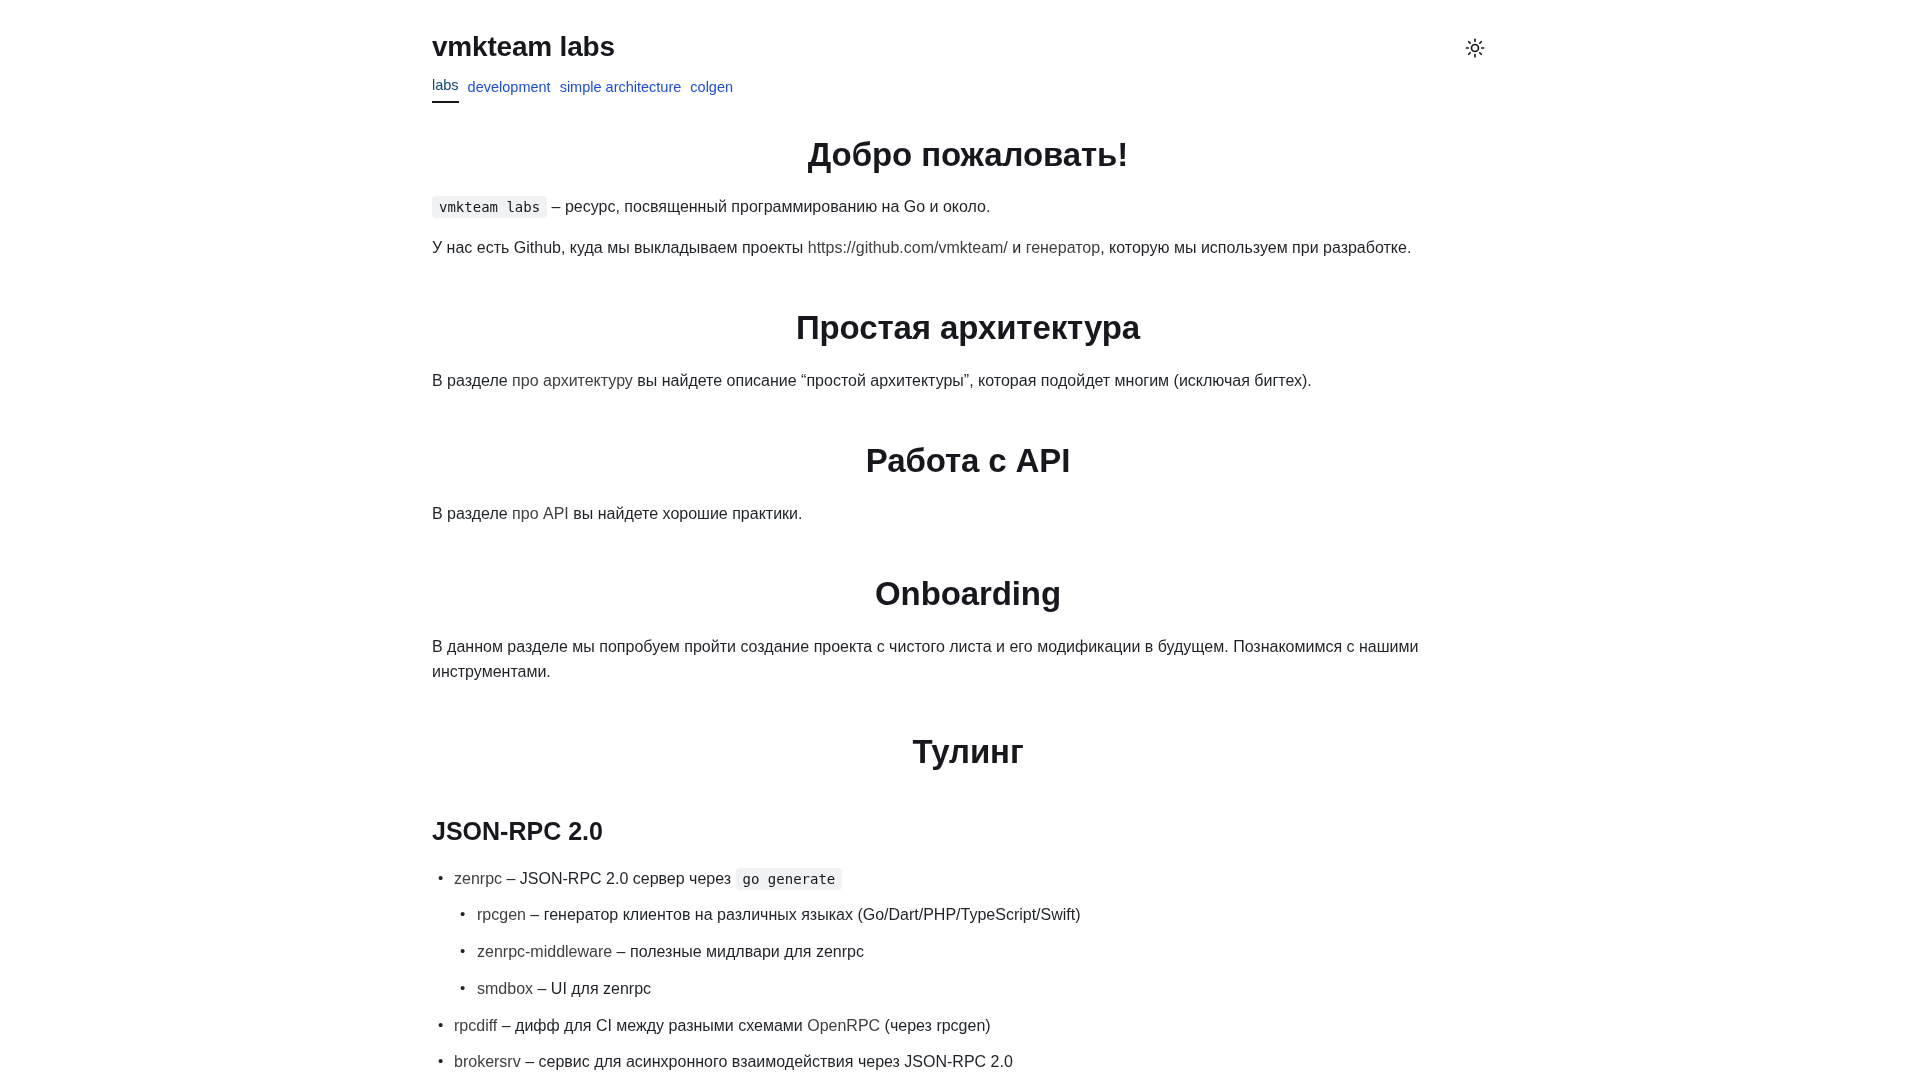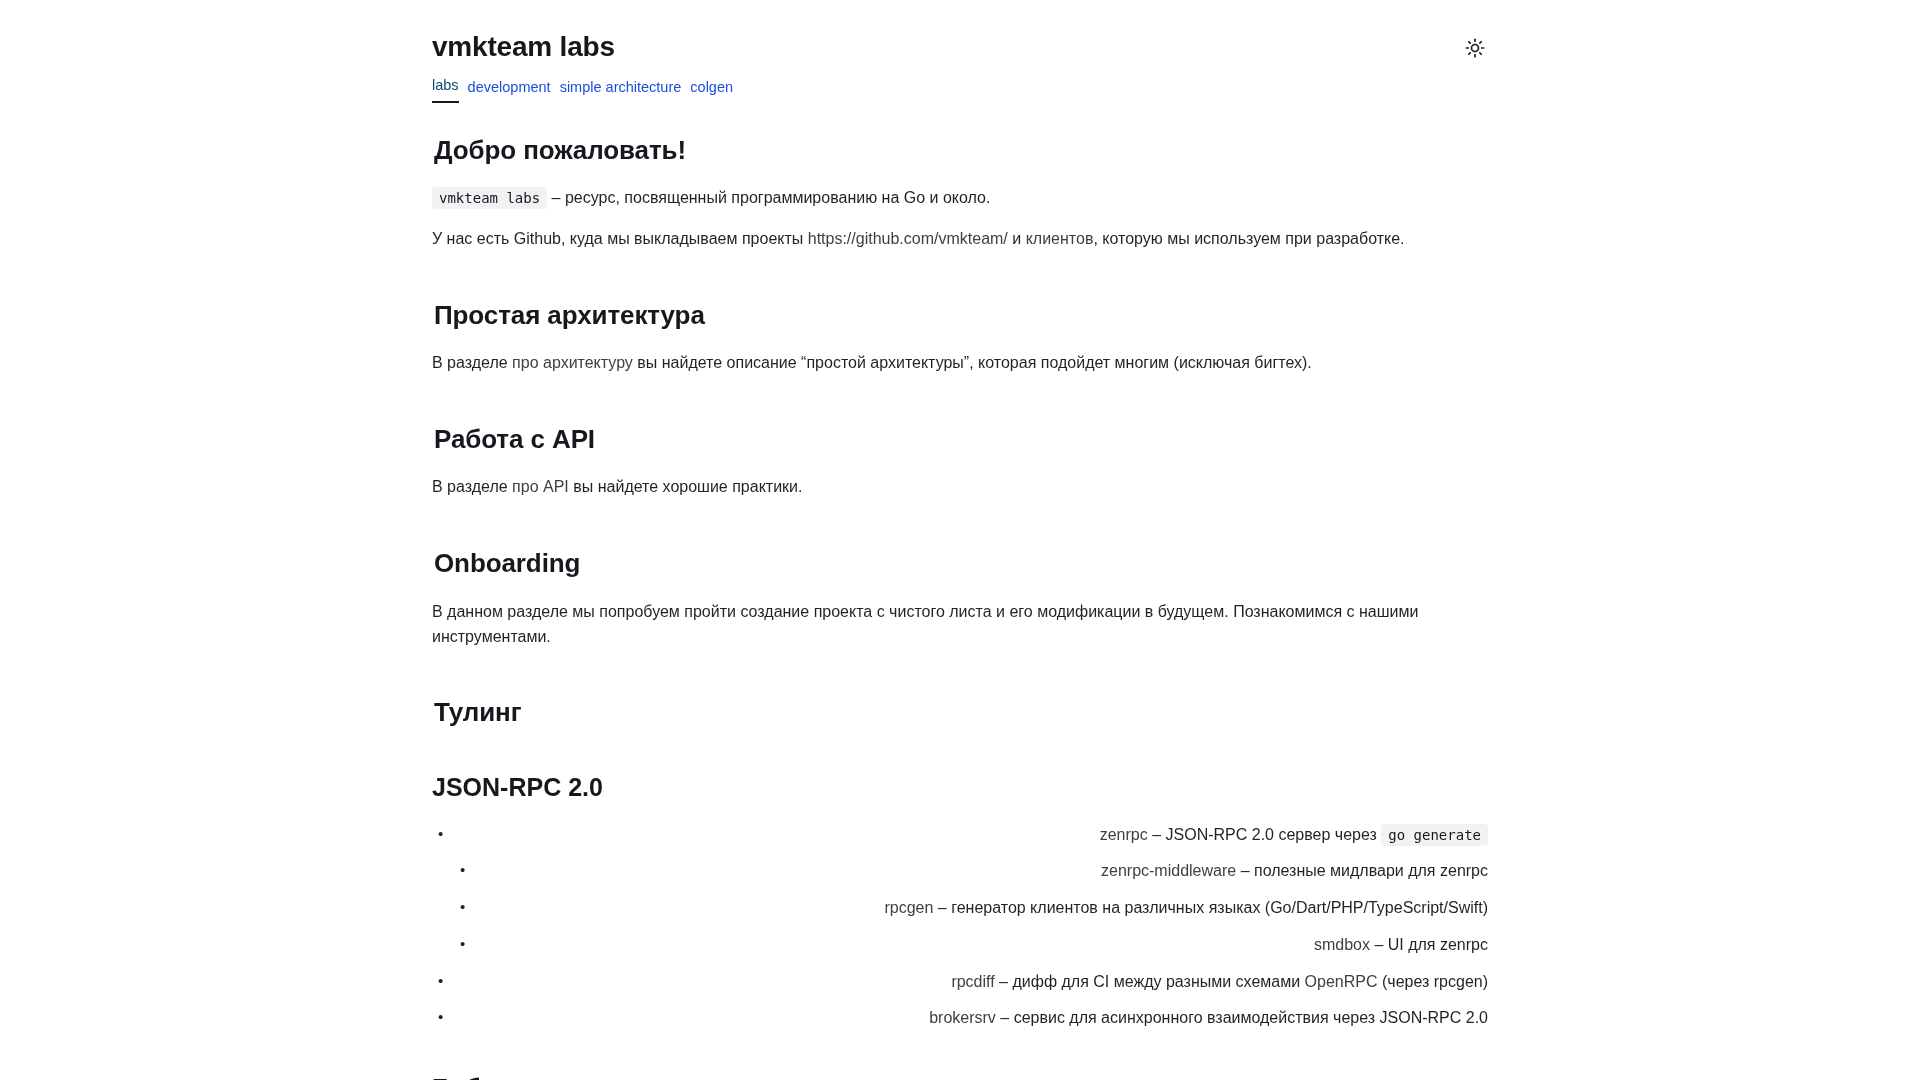--- a/index.html
+++ b/index.html
@@ -72,26 +72,27 @@
   }
   .nav-item.active {
     color: #0c4a6e;
     border-bottom: 2.5px solid #16181d;
   }
 
   
   .content { margin-top: 31px; }
 
   h2.section {
-    font-size: 26px;
+    font-size: 33px;
     font-weight: bold;
     color: #16181d;
-    margin: 0 0 20px 2px;
+    margin: 0 0 20px 16px;
     line-height: 1.25;
     letter-spacing: -0.1px;
+    text-align: center;
   }
   h2.section.spaced { margin-top: 47px; }
 
   h3.section {
     font-size: 25px;
     font-weight: bold;
     color: #16181d;
     margin: 43px 0 20px 0;
     line-height: 1.25;
   }
@@ -117,21 +118,20 @@
   a.link {
     color: #404040;
     text-decoration: none;
     cursor: pointer;
   }
 
   ul.list {
     list-style: none;
     margin: 0;
     padding: 0;
-    text-align: right;
   }
   ul.list > li {
     position: relative;
     padding-left: 22px;
     font-size: 16px;
     line-height: 1.5;
     color: #1f2328;
     margin-bottom: 12px;
   }
   ul.list > li::before {
@@ -197,41 +197,41 @@
         <a class="nav-item">colgen</a>
       </nav>
     </div>
 
     <div class="content">
 
       <h2 class="section">Добро пожаловать!</h2>
 
       <p class="para"><code class="inline">vmkteam labs</code><span> – ресурс, посвященный программированию на Go и около.</span></p>
 
-      <p class="para"><span>У нас есть Github, куда мы выкладываем проекты </span><a class="link">https://github.com/vmkteam/</a><span> и </span><a class="link">клиентов</a><span>, которую мы используем при разработке.</span></p>
+      <p class="para"><span>У нас есть Github, куда мы выкладываем проекты </span><a class="link">https://github.com/vmkteam/</a><span> и </span><a class="link">генератор</a><span>, которую мы используем при разработке.</span></p>
 
       <h2 class="section spaced">Простая архитектура</h2>
       <p class="para"><span>В разделе </span><a class="link">про архитектуру</a><span> вы найдете описание “простой архитектуры”, которая подойдет многим (исключая бигтех).</span></p>
 
       <h2 class="section spaced">Работа с API</h2>
       <p class="para"><span>В разделе </span><a class="link">про API</a><span> вы найдете хорошие практики.</span></p>
 
       <h2 class="section spaced">Onboarding</h2>
       <p class="para">В данном разделе мы попробуем пройти создание проекта с чистого листа и его модификации в будущем. Познакомимся с нашими инструментами.</p>
 
       <h2 class="section spaced">Тулинг</h2>
 
       <h3 class="section">JSON-RPC 2.0</h3>
 
       <ul class="list">
         <li>
           <span class="li-body"><a class="link">zenrpc</a><span> – JSON-RPC 2.0 сервер через </span><code class="inline">go generate</code></span>
           <ul class="sublist">
+            <li><a class="link">rpcgen</a><span> – генератор клиентов на различных языках (Go/Dart/PHP/TypeScript/Swift)</span></li>
             <li><a class="link">zenrpc-middleware</a><span> – полезные мидлвари для zenrpc</span></li>
-            <li><a class="link">rpcgen</a><span> – генератор клиентов на различных языках (Go/Dart/PHP/TypeScript/Swift)</span></li>
             <li><a class="link">smdbox</a><span> – UI для zenrpc</span></li>
           </ul>
         </li>
         <li><a class="link">rpcdiff</a><span> – дифф для CI между разными схемами </span><a class="link">OpenRPC</a><span> (через rpcgen)</span></li>
         <li><a class="link">brokersrv</a><span> – сервис для асинхронного взаимодействия через JSON-RPC 2.0</span></li>
       </ul>
 
       <h3 class="section">Библиотеки</h3>
 
     </div>

